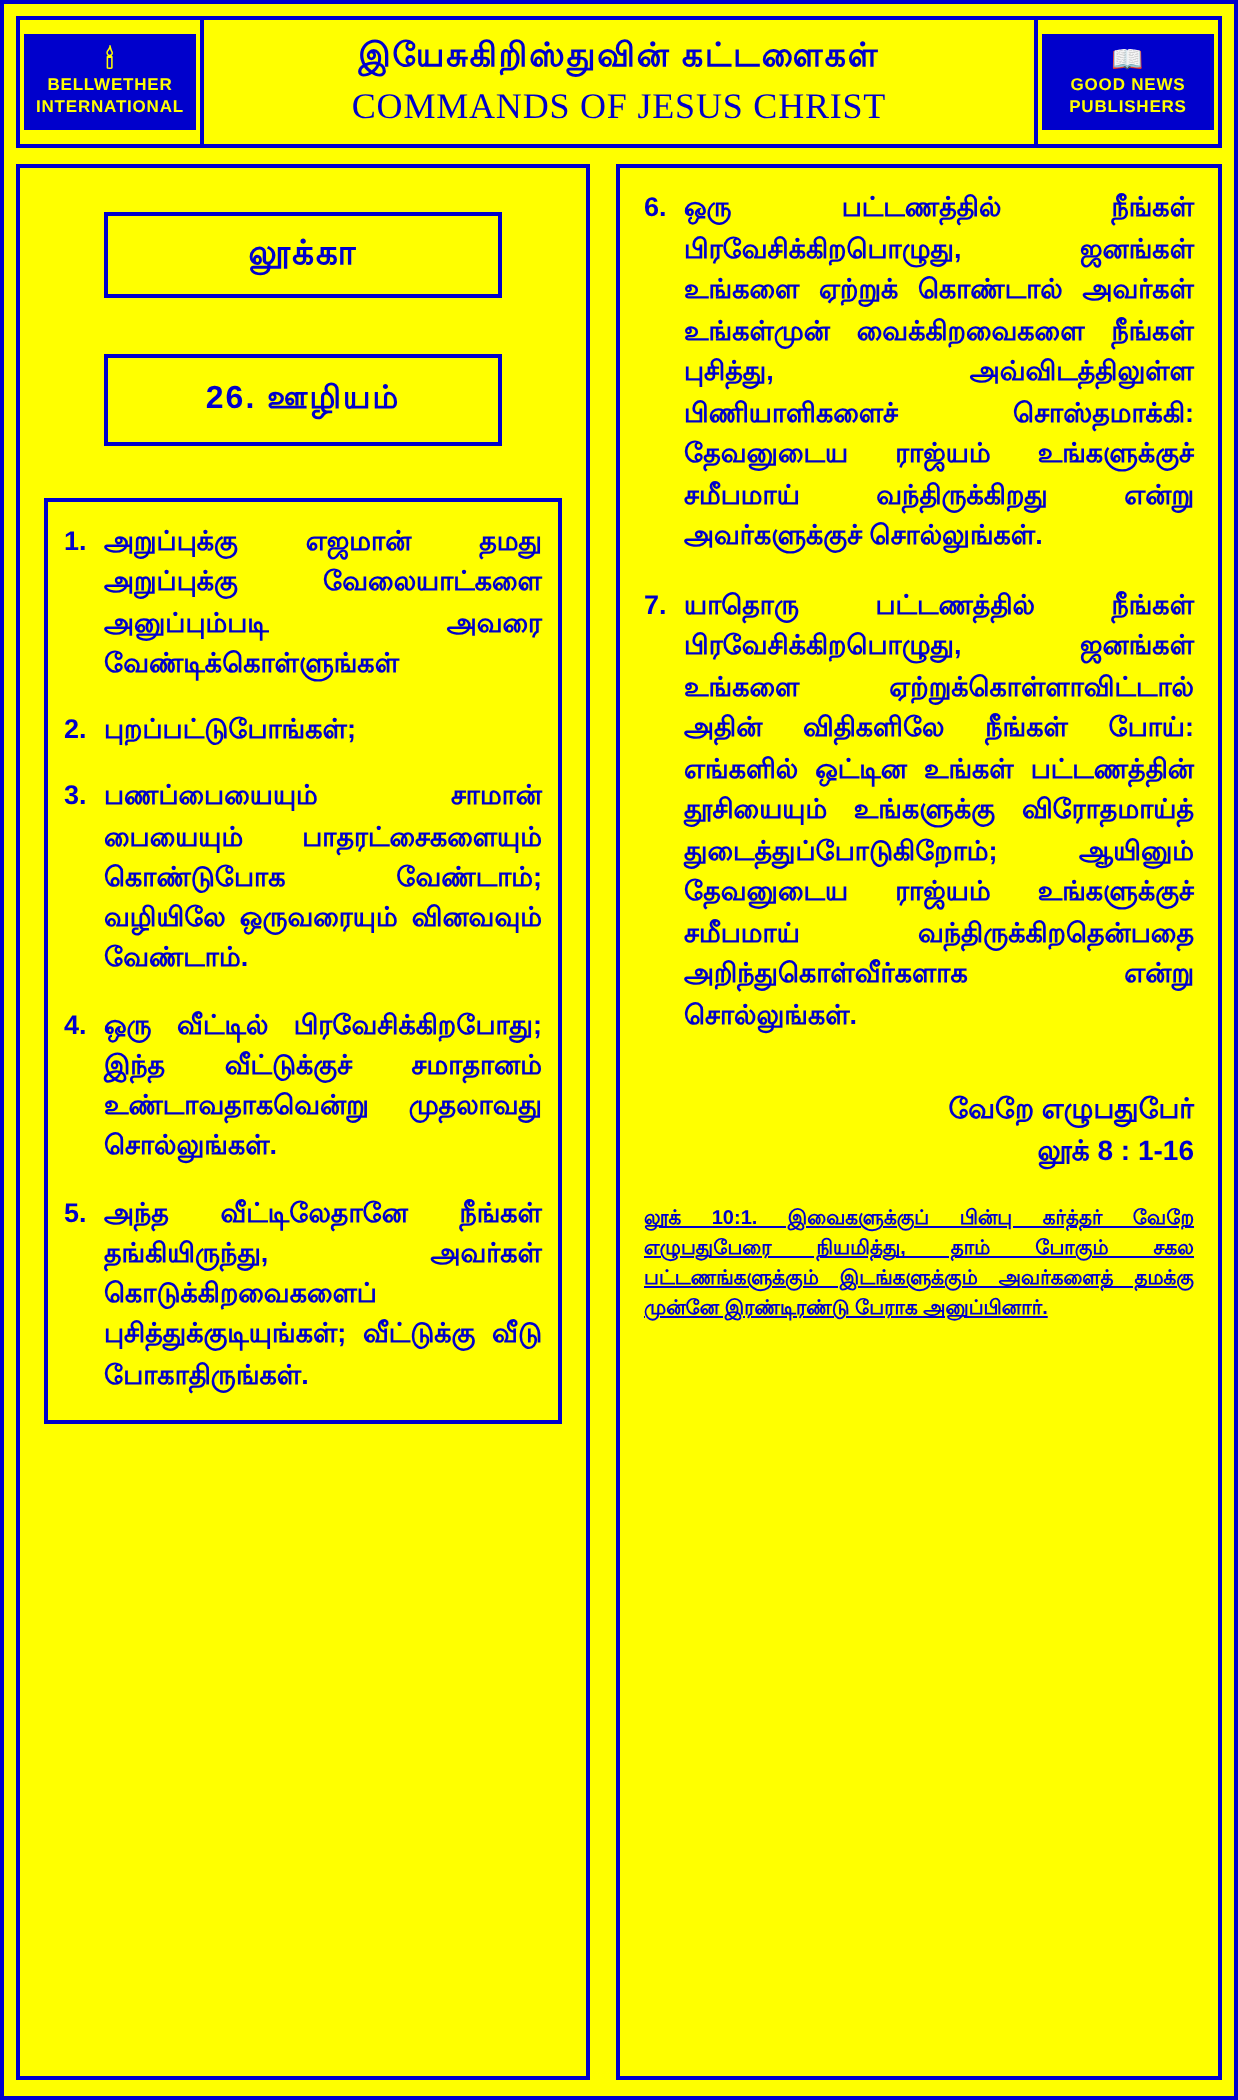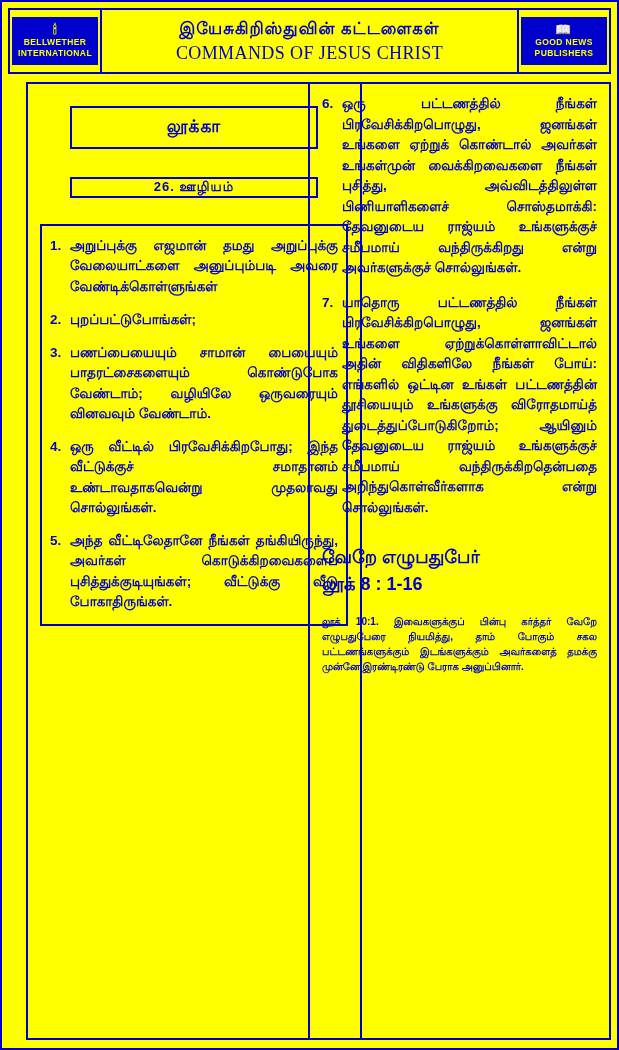--- a/index.html
+++ b/index.html
@@ -90,44 +90,44 @@
   
   .col {
     position: absolute;
     top: 80px;
     bottom: 8px;
     border: 2px solid #0000cc;
     box-sizing: border-box;
     padding: 8px 8px;
   }
   .col-left {
-    left: 24px;
-    width: 336px;
+    left: 6px;
+    width: 287px;
   }
   .col-right {
     left: 306px;
     right: 6px;
     padding: 10px 12px 8px 12px;
   }
   
   .heading-box {
     border: 2px solid #0000cc;
     box-sizing: border-box;
     text-align: center;
     color: #0000cc;
     font-weight: bold;
     margin: 14px 34px 0 34px;
     padding: 9px 4px;
     font-size: 17px;
     letter-spacing: 1px;
   }
   .heading-box.second {
     margin-top: 28px;
-    font-size: 13px;
-    padding: 0 4px;
+    font-size: 16px;
+    padding: 11px 4px;
   }
   .list-box {
     border: 2px solid #0000cc;
     box-sizing: border-box;
     margin: 26px 4px 0 4px;
     padding: 10px 8px 12px 8px;
   }
   ol.cmds {
     margin: 0;
     padding: 0;
@@ -163,31 +163,33 @@
     font-size: 13.5px;
     line-height: 1.52;
   }
   ol.cmds-right li {
     display: flex;
     margin-bottom: 14px;
   }
   .ref-block {
     color: #0000cc;
     font-weight: bold;
-    font-size: 18px;
+    font-size: 14px;
     line-height: 1.5;
     margin-top: 26px;
+    text-align: right;
   }
   .footnote {
     color: #0000cc;
     font-weight: bold;
     font-size: 10px;
     line-height: 1.5;
     text-align: justify;
     margin-top: 16px;
+    text-decoration: underline;
   }
 </style>
 </head>
 <body>
 
 <div class="page">
 
   <div class="header">
     <div class="logo-box">
       <div class="logo-inner">

